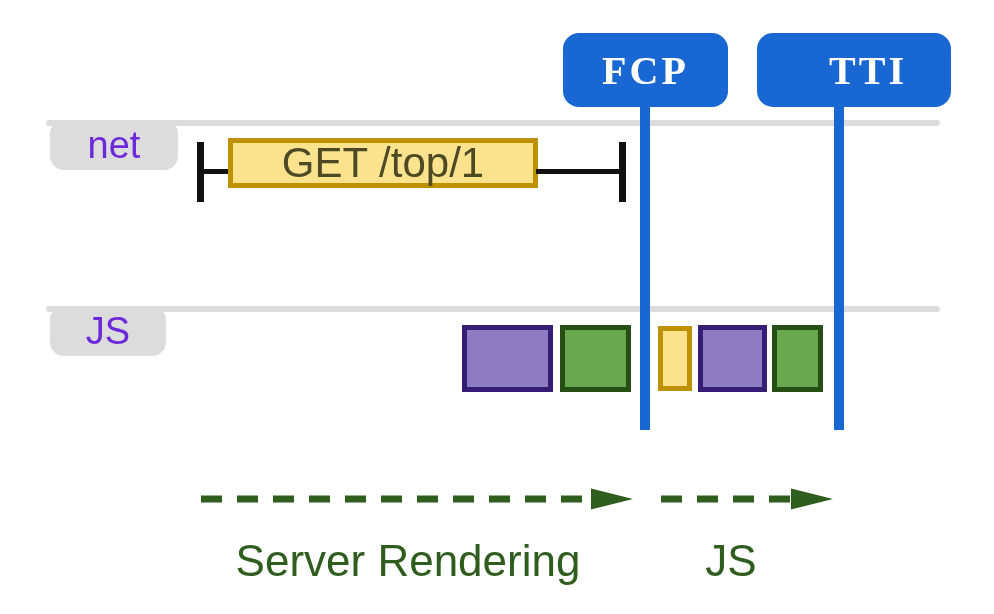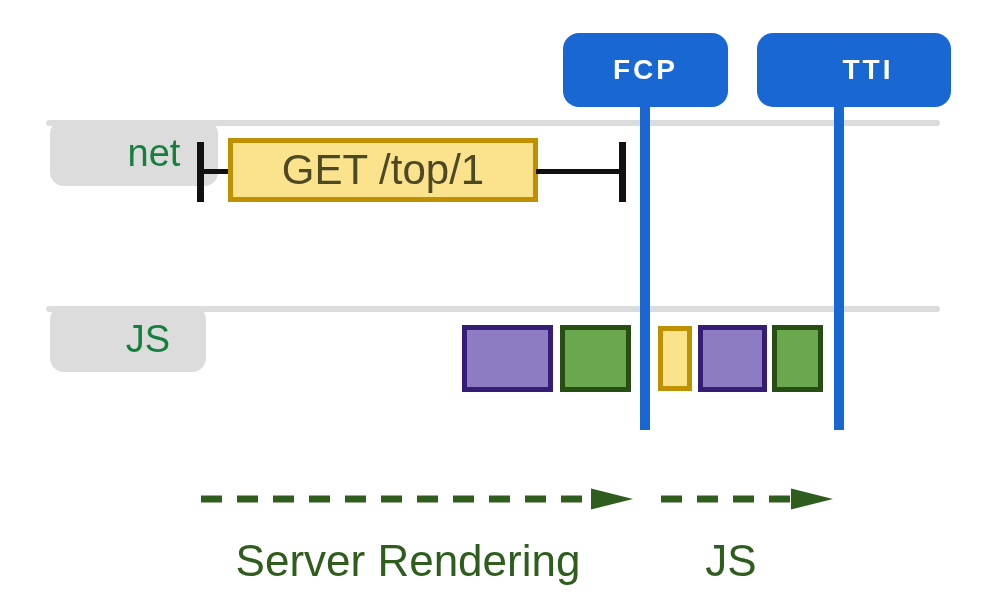--- a/index.html
+++ b/index.html
@@ -12,23 +12,23 @@
     font-family: "Liberation Sans", sans-serif;
   }
   
   .badge {
     position: absolute;
     top: 33px;
     height: 74px;
     background: #1967D2;
     border-radius: 16px;
     color: #ffffff;
-    font-family: Liberation Sans, sans-serif;
+    font-family: Liberation Serif, serif;
     font-weight: bold;
-    font-size: 28px;
+    font-size: 40px;
     letter-spacing: 3px;
     display: flex;
     align-items: center;
     justify-content: center;
     z-index: 5;
   }
   #badge-fcp { left: 563px; width: 165px; }
   #badge-tti { left: 757px; width: 166px; padding-left: 28px; }
   
   .vline {
@@ -48,30 +48,29 @@
     width: 894px;
     height: 6px;
     background: #DCDCDC;
     border-radius: 3px;
     z-index: 1;
   }
   #lane-line-net { top: 120px; }
   #lane-line-js  { top: 306px; }
   .lane-tab {
     position: absolute;
-    height: 66px;
+    height: 50px;
     background: #DCDCDC;
     border-radius: 14px;
-    color: #15803d;
+    color: #6d28d9;
     font-size: 38px;
     display: flex;
     align-items: center;
     justify-content: center;
     z-index: 2;
-    padding-left: 40px;
   }
   #lane-tab-net { left: 50px; top: 120px; width: 128px; }
   #lane-tab-js  { left: 50px; top: 306px; width: 116px; }
   
   .tick {
     position: absolute;
     top: 142px;
     width: 7px;
     height: 60px;
     background: #111111;
@@ -86,21 +85,21 @@
     background: #111111;
     z-index: 3;
   }
   #conn-left  { left: 204px; width: 26px; }
   #conn-right { left: 536px; width: 85px; }
   .request-box {
     position: absolute;
     left: 228px;
     top: 138px;
     width: 310px;
-    height: 64px;
+    height: 50px;
     box-sizing: border-box;
     background: #FBE38E;
     border: 5px solid #BF9000;
     color: #4D4924;
     font-size: 42px;
     display: flex;
     align-items: center;
     justify-content: center;
     z-index: 3;
   }

